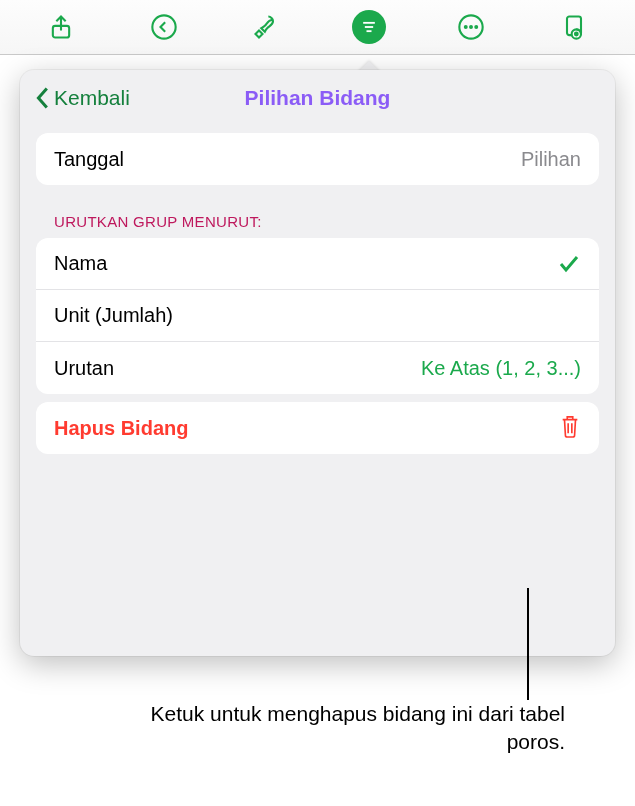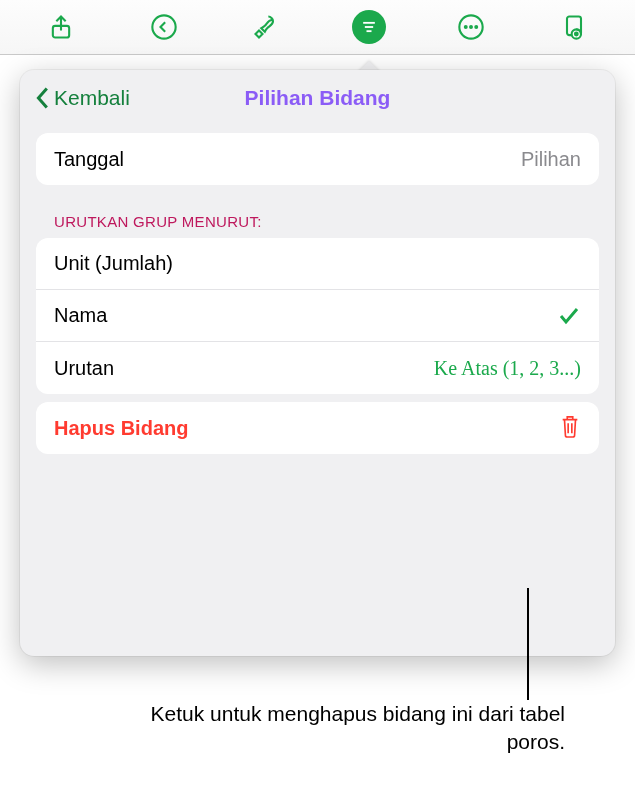--- a/index.html
+++ b/index.html
@@ -98,21 +98,21 @@
       align-items: center;
       min-height: 52px;
       padding: 0 18px;
       font-size: 20px;
       color: #000;
       border-bottom: 1px solid #e3e3e6;
     }
     .row:last-child { border-bottom: none; }
     .row .spacer { flex: 1; }
     .value-gray { color: #8a8a8e; }
-    .value-green { color: #1ba94c; font-family: Liberation Serif, serif; }
+    .value-green { color: #1ba94c; }
     .check { color: #1ba94c; width: 24px; height: 24px; }
     .danger { color: #ff3b30; font-weight: bold; }
     .trash svg { width: 22px; height: 26px; }
 
     .section-header {
       margin: 28px 32px 6px 34px;
       font-size: 15px;
       letter-spacing: 0.3px;
       color: #be185d;
       text-transform: uppercase;
@@ -205,31 +205,31 @@
       <span>Tanggal</span>
       <span class="spacer"></span>
       <span class="value-gray">Pilihan</span>
     </div>
   </div>
 
   <div class="section-header">URUTKAN GRUP MENURUT:</div>
 
   <div class="group">
     <div class="row">
-      <span>Unit (Jumlah)</span>
-      <span class="spacer"></span>
-    </div>
-    <div class="row">
       <span>Nama</span>
       <span class="spacer"></span>
       <span class="check">
         <svg viewBox="0 0 24 24" fill="none" stroke="currentColor" stroke-width="3">
           <path d="M4 12l5 6L20 5"></path>
         </svg>
       </span>
+    </div>
+    <div class="row">
+      <span>Unit (Jumlah)</span>
+      <span class="spacer"></span>
     </div>
     <div class="row">
       <span>Urutan</span>
       <span class="spacer"></span>
       <span class="value-green">Ke Atas (1, 2, 3...)</span>
     </div>
   </div>
 
   <div class="group">
     <div class="row danger">

